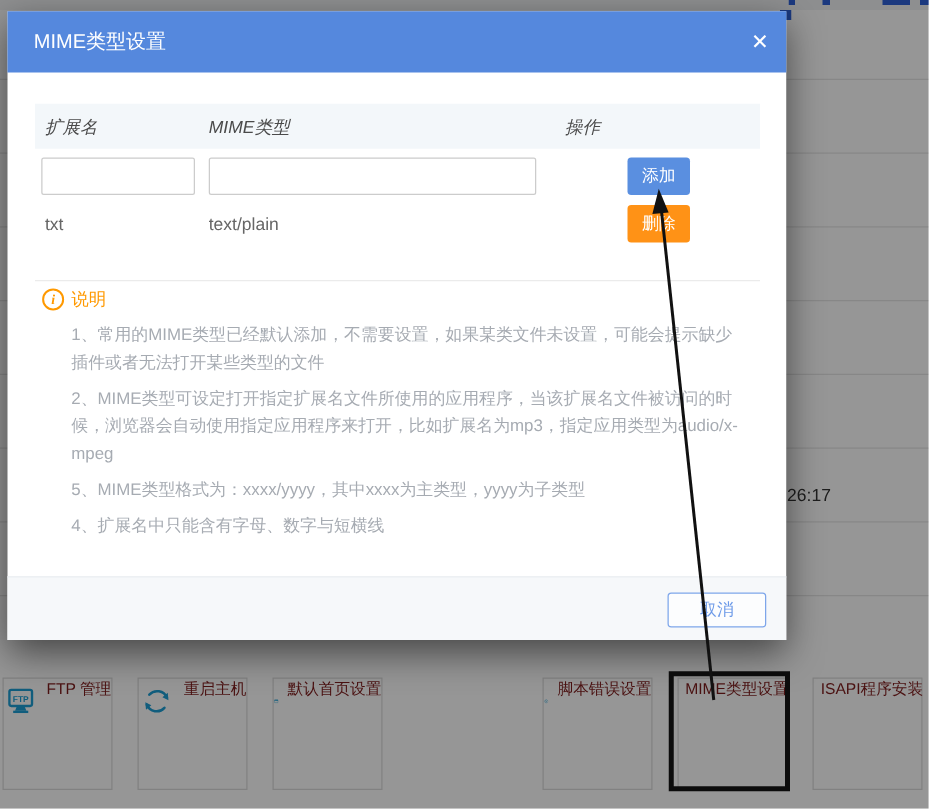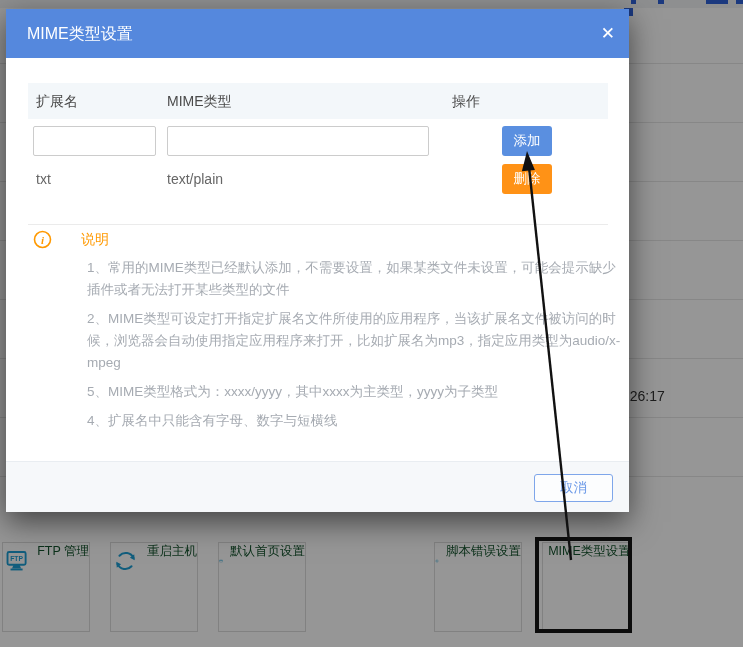--- a/index.html
+++ b/index.html
@@ -9,58 +9,58 @@
   
   .page { position:absolute; inset:0; background:#fff; }
   .top-strip { position:absolute; left:0; top:0; width:743px; height:8px; background:#f2f3f5; }
   .blue-dash { position:absolute; background:#2f62d8; }
   .row-line { position:absolute; left:0; width:743px; height:1px; background:#e6e6e6; }
   .bg-timestamp { position:absolute; left:618px; top:388px; font-size:14px; color:#333; }
 
   .tiles-section { position:absolute; left:0; top:532px; width:743px; height:115px; background:#fff; }
   .tile { position:absolute; top:10px; width:88px; height:90px; border:1px solid #dcdcdc; background:#fff;
           display:flex; flex-direction:row; align-items:flex-start; justify-content:center; gap:7px; }
-  .tile-label { font-size:12.5px; color:#14532d; white-space:nowrap; }
+  .tile-label { font-size:12.5px; color:#7f1d1d; white-space:nowrap; }
   .tile svg { display:block; }
   .ticon { stroke:#1e9fd4; fill:none; stroke-width:2.5; }
   .ticon-fill { fill:#1e9fd4; stroke:none; }
   .ticon-text { fill:#1e9fd4; stroke:none; font-family:"Liberation Sans",sans-serif; font-weight:bold; }
 
   
   .overlay { position:absolute; inset:0; background:rgba(0,0,0,0.41); z-index:10; }
 
   
   .modal { position:absolute; left:6px; top:9px; width:623px; height:503px; background:#fff; z-index:20;
            box-shadow:0 10px 28px rgba(0,0,0,0.55); }
   .modal-header { position:absolute; left:0; top:0; width:100%; height:49px; background:#5588dd; }
   .modal-title { position:absolute; left:21px; top:0; line-height:49px; color:#fff; font-size:16px; }
   .modal-close { position:absolute; right:14px; top:0; line-height:49px; color:#fff; font-size:17px;
                  font-weight:bold; cursor:pointer; }
 
   .col-headbar { position:absolute; left:22px; top:74px; width:580px; height:36px; background:#f3f7fa; }
-  .col-head { position:absolute; top:74px; line-height:36px; font-size:14px; color:#4a4a4a; }
+  .col-head { position:absolute; top:74px; line-height:36px; font-size:14px; color:#4a4a4a;font-style:italic; }
   .ch1 { left:30px; } .ch2 { left:161px; } .ch3 { left:429px;margin-left:17px; }
 
   .inp { position:absolute; top:117px; height:30px; border:1px solid #ccc; border-radius:2px;
          font-size:13px; padding:0 7px; color:#333; outline:none; background:#fff; }
   .inp1 { left:27px; width:123px; }
   .inp2 { left:161px; width:262px; }
 
   .btn { position:absolute; width:50px; height:30px; border:none; border-radius:3px; color:#fff;
          font-size:13.5px; cursor:pointer; font-family:inherit; }
   .btn-add { left:496px; top:117px; background:#5a8fe0; }
   .btn-del { left:496px; top:155px; background:#ff9216;font-family:Liberation Serif, serif; }
 
   .cell-txt { position:absolute; left:30px; top:162px; font-size:14px; color:#666; }
   .cell-mime { position:absolute; left:161px; top:162px; font-size:14px; color:#666; }
   .row-divider { position:absolute; left:22px; top:215px; width:580px; height:1px; background:#ebebeb; }
 
   .notice-icon { position:absolute; left:27px; top:221px; }
-  .notice-title { position:absolute; left:51px; top:222px; font-size:14px; color:#ff9900;margin-left:24px; }
-  .notice-list { position:absolute; left:51px; top:248px; width:539px;margin-left:30px; }
+  .notice-title { position:absolute; left:51px; top:222px; font-size:14px; color:#ff9900; }
+  .notice-list { position:absolute; left:51px; top:248px; width:539px; }
   .notice-item { font-size:13.5px; color:#a6abb2; line-height:22px; margin-bottom:7px; }
   .hl-orange { color:#ff8a1e; }
 
   .modal-footer { position:absolute; left:0; top:452px; width:623px; height:51px; background:#f6f8fa;
                   border-top:1px solid #e9edf1; }
   .btn-cancel { position:absolute; left:528px; top:12px; width:79px; height:28px; background:#fcfdfe;
                 border:1px solid #7ea6ea; border-radius:3px; color:#6b99e8; font-size:13.5px;
                 cursor:pointer; font-family:inherit; }
 
   
@@ -137,20 +137,31 @@
     <div class="tile" style="left:542px;">
       <svg width="38" height="36" viewBox="0 0 36 36">
         <rect class="ticon-fill" x="7" y="6" width="11" height="11" rx="2"></rect>
         <rect class="ticon" x="21.5" y="6" width="9.5" height="9.5" rx="2"></rect>
         <rect class="ticon" x="7.8" y="20.5" width="9.5" height="9.5" rx="2"></rect>
         <rect class="ticon" x="21.5" y="20.5" width="9.5" height="9.5" rx="2"></rect>
       </svg>
       <span class="tile-label">MIME类型设置</span>
     </div>
 
+    <div class="tile" style="left:650px;">
+      <svg width="38" height="36" viewBox="0 0 36 36">
+        <path class="ticon" d="M11 8 h20 v20"></path>
+        <rect class="ticon" x="6" y="11" width="21" height="20" rx="1.5"></rect>
+        <rect class="ticon-fill" x="10.5" y="15.5" width="4.5" height="4.5"></rect>
+        <rect class="ticon-fill" x="18" y="15.5" width="4.5" height="4.5"></rect>
+        <rect class="ticon-fill" x="10.5" y="23" width="4.5" height="4.5"></rect>
+        <rect class="ticon-fill" x="18" y="23" width="4.5" height="4.5"></rect>
+      </svg>
+      <span class="tile-label">ISAPI程序安装</span>
+    </div>
 
   </div>
 </div>
 
 <div class="overlay"></div>
 
 <div class="modal">
   <div class="modal-header">
     <span class="modal-title">MIME类型设置</span>
     <span class="modal-close">✕</span>

